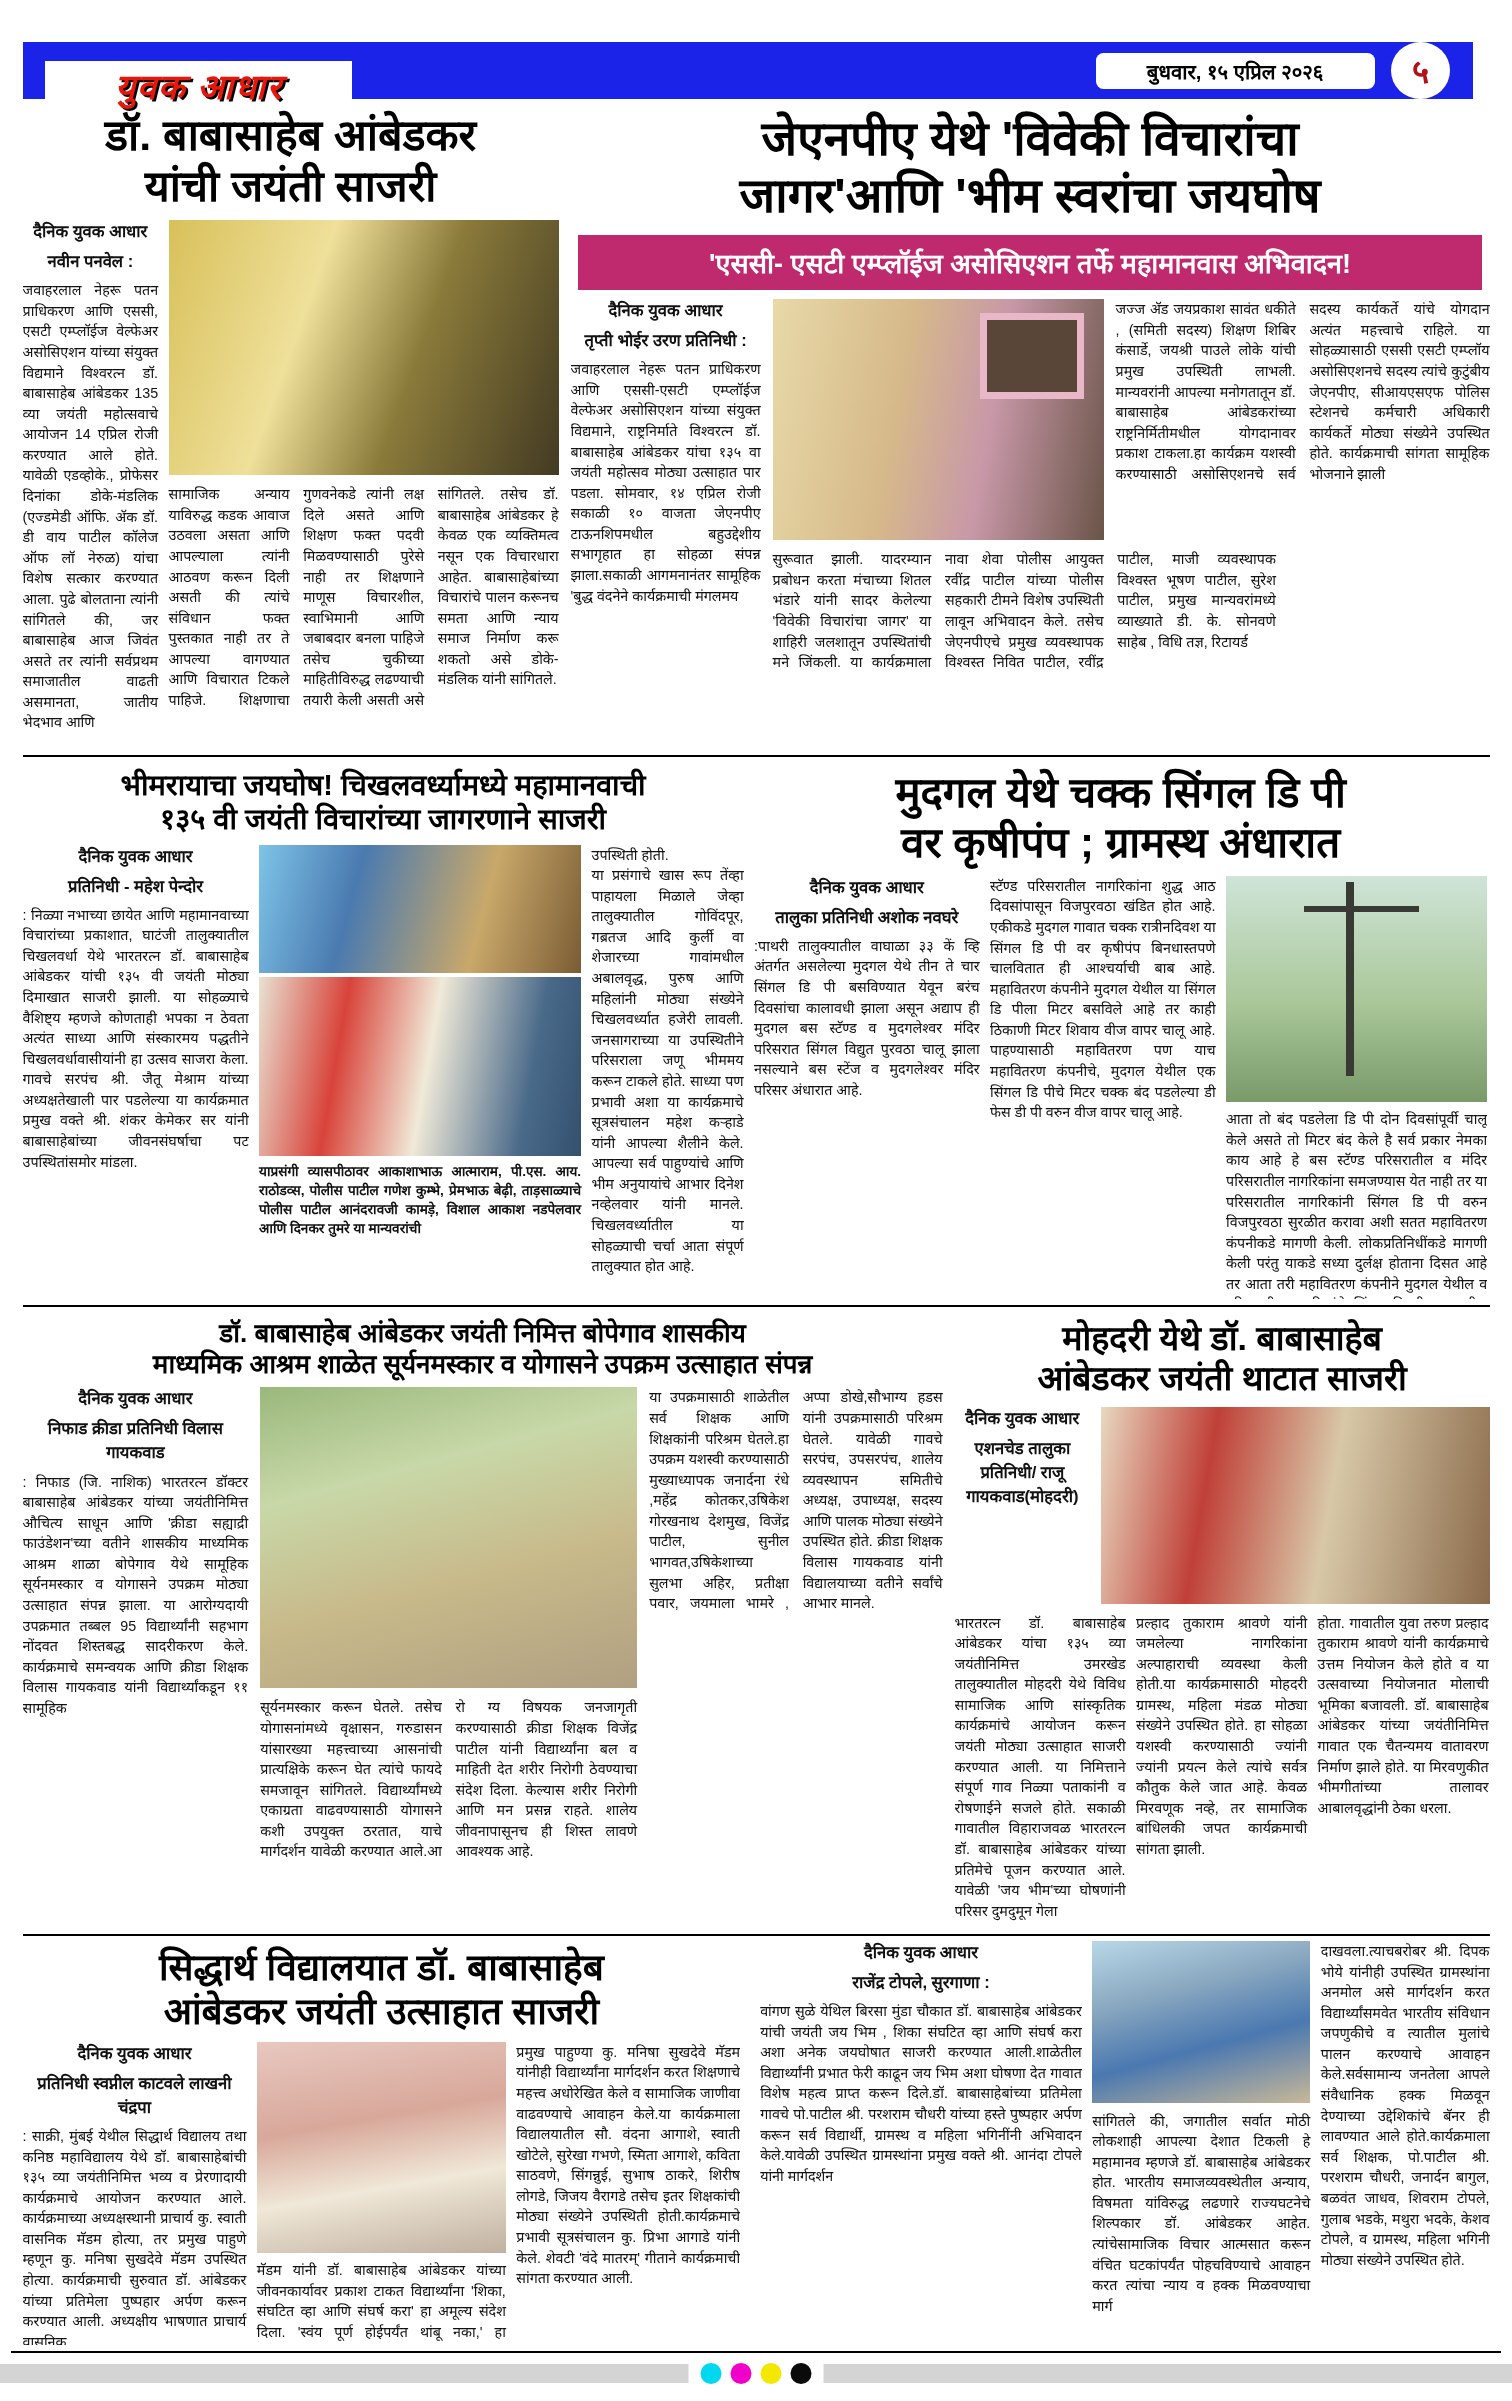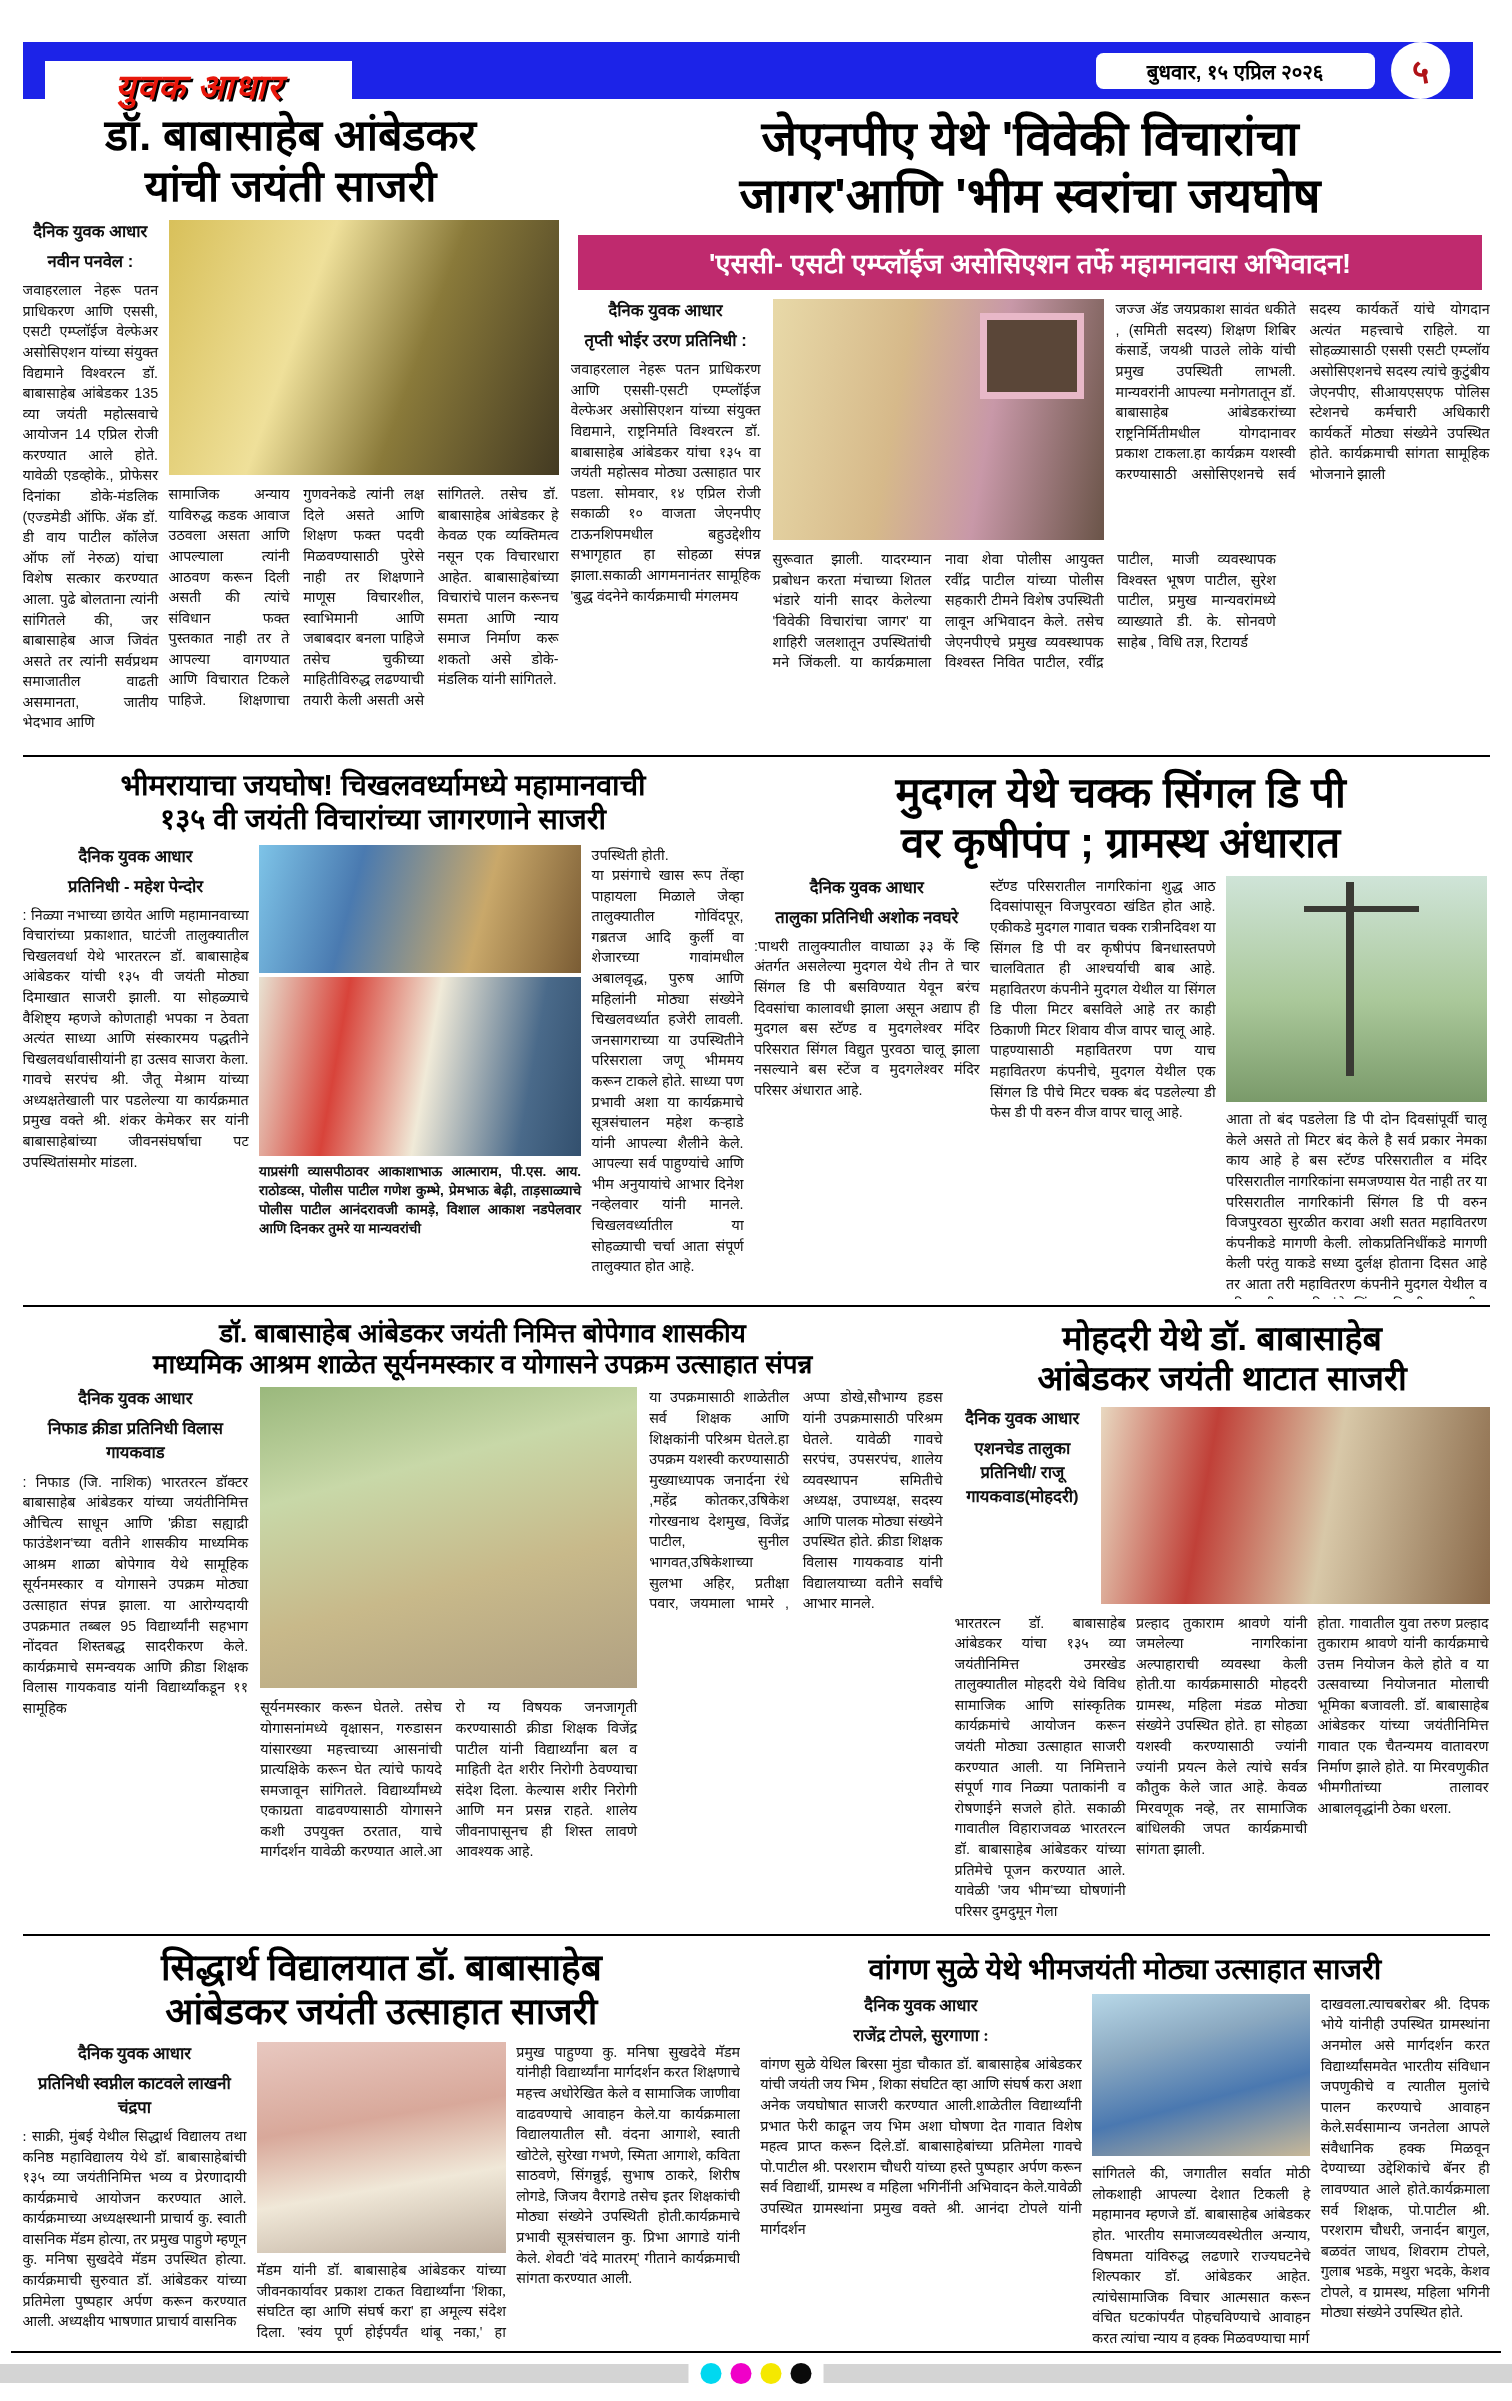--- a/index.html
+++ b/index.html
@@ -15,21 +15,21 @@
              border-radius:7.5px;display:flex;align-items:center;justify-content:center;
              font-size:20.3px;font-weight:700;color:#000;}
   .page-circle{position:absolute;top:0px;right:22.6px;width:59px;height:57px;background:#fff;
                border-radius:50%;display:flex;align-items:center;justify-content:center;
                font-size:33px;font-weight:800;color:#b01217;}
   
   .row{position:absolute;left:22.6px;width:1467px;display:flex;overflow:hidden;}
   .row1{top:105px;height:646px;gap:12px;}
   .row2{top:763px;height:536px;gap:10.5px;}
   .row3{top:1313px;height:615px;gap:12px;}
-  .row4{top:1941px;height:404px;gap:20px;font-family:Liberation Serif, serif;}
+  .row4{top:1941px;height:404px;gap:20px;}
   .rule{position:absolute;left:22.6px;width:1467px;border-top:2.3px solid #000;}
   .r1{top:755px;} .r2{top:1305px;} .r3{top:1934px;} .r4{top:2351px;width:1490px;left:11.3px;}
   
   .article{overflow:hidden;}
   .headline{font-weight:800;text-align:center;white-space:pre-line;line-height:1.2;color:#000;margin:4.5px 0 7.5px;}
   .h-a1{font-size:43px;} .h-a2{font-size:48px;} .h-a3{font-size:29px;} .h-a4{font-size:42px;}
   .h-a5{font-size:26px;} .h-a6{font-size:34px;} .h-a7{font-size:37px;} .h-a8{font-size:29px;margin-top:10.5px;}
   .kicker{background:#bf2a6e;color:#fff;text-align:center;font-weight:700;font-size:27px;
           padding:9px 0;margin:10.5px 7.5px 9px 7.5px;}
   .byline{text-align:center;font-weight:800;font-size:16.6px;line-height:1.45;margin-bottom:6px;}
@@ -214,21 +214,20 @@
         </div>
         <div class="stack" style="width:249px;">
           <div class="photo p-a7" style="width:249px;height:211px;"></div>
           <div class="body" style="margin-top:7.5px;">मॅडम यांनी डॉ. बाबासाहेब आंबेडकर यांच्या जीवनकार्यावर प्रकाश टाकत विद्यार्थ्यांना 'शिका, संघटित व्हा आणि संघर्ष करा' हा अमूल्य संदेश दिला. 'स्वंय पूर्ण होईपर्यंत थांबू नका,' हा प्रेरणादायी मूलमंत्र देत त्यांनी विद्यार्थ्यांना जिद्दीने पुढे जाण्याचे आवाहन केले.</div>
         </div>
         <div class="body" style="width:226px;">प्रमुख पाहुण्या कु. मनिषा सुखदेवे मॅडम यांनीही विद्यार्थ्यांना मार्गदर्शन करत शिक्षणाचे महत्त्व अधोरेखित केले व सामाजिक जाणीवा वाढवण्याचे आवाहन केले.या कार्यक्रमाला विद्यालयातील सौ. वंदना आगाशे, स्वाती खोटेले, सुरेखा गभणे, स्मिता आगाशे, कविता साठवणे, सिंगन्नुई, सुभाष ठाकरे, शिरीष लोगडे, जिजय वैरागडे तसेच इतर शिक्षकांची मोठ्या संख्येने उपस्थिती होती.कार्यक्रमाचे प्रभावी सूत्रसंचालन कु. प्रिभा आगाडे यांनी केले. शेवटी 'वंदे मातरम्' गीताने कार्यक्रमाची सांगता करण्यात आली.</div>
       </div>
     </div>
 
     <div class="article" style="width:733px;">
-      <div class="headline h-a8">वांगण सुळे येथे भीमजयंती मोठ्या उत्साहात साजरी</div>
       <div class="content" style="gap:10.5px;">
         <div class="stack" style="width:324px;">
           <div class="byline">दैनिक युवक आधार</div>
           <div class="byline">राजेंद्र टोपले, सुरगाणा :</div>
           <div class="body">वांगण सुळे येथिल बिरसा मुंडा चौकात डॉ. बाबासाहेब आंबेडकर यांची जयंती  जय भिम , शिका संघटित व्हा आणि संघर्ष करा अशा अनेक जयघोषात साजरी करण्यात आली.शाळेतील विद्यार्थ्यांनी प्रभात फेरी काढून जय भिम अशा घोषणा देत गावात विशेष महत्व प्राप्त करून दिले.डॉ. बाबासाहेबांच्या प्रतिमेला गावचे पो.पाटील श्री. परशराम चौधरी यांच्या हस्ते पुष्पहार अर्पण करून सर्व विद्यार्थी, ग्रामस्थ व महिला भगिनींनी अभिवादन केले.यावेळी उपस्थित ग्रामस्थांना प्रमुख वक्ते श्री. आनंदा टोपले यांनी मार्गदर्शन</div>
         </div>
         <div class="stack" style="width:218px;">
           <div class="photo p-a8" style="width:218px;height:162px;"></div>
           <div class="body" style="margin-top:7.5px;">सांगितले की, जगातील सर्वात मोठी लोकशाही आपल्या देशात टिकली हे महामानव म्हणजे डॉ. बाबासाहेब आंबेडकर होत. भारतीय समाजव्यवस्थेतील अन्याय, विषमता यांविरुद्ध लढणारे राज्यघटनेचे शिल्पकार डॉ. आंबेडकर आहेत. त्यांचेसामाजिक विचार आत्मसात करून वंचित घटकांपर्यंत पोहचविण्याचे आवाहन करत त्यांचा न्याय व हक्क मिळवण्याचा मार्ग</div>
         </div>

